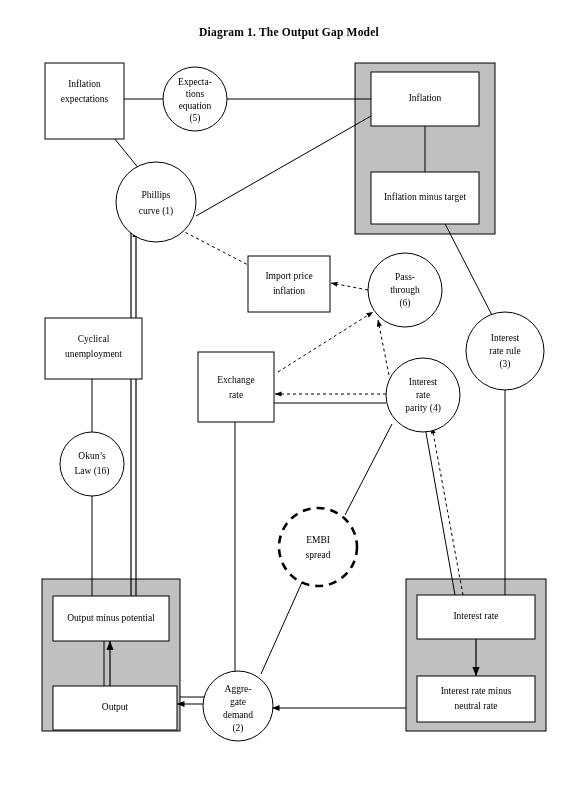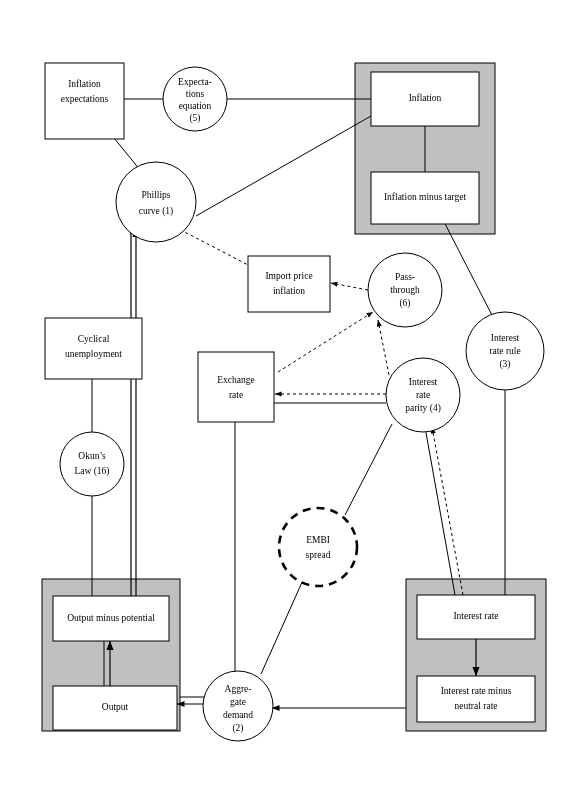--- a/index.html
+++ b/index.html
@@ -76,20 +76,21 @@
     stroke: #000;
     stroke-width: 1.2;
     fill: none;
   }
 </style>
 </head>
 <body>
 
 <div id="page">
 
+  <div id="title">Diagram 1. The Output Gap Model</div>
 
   <svg class="diagram" viewBox="0 0 578 796">
     <defs>
       <marker id="arrow" markerWidth="9" markerHeight="9" refX="7.5" refY="3" orient="auto" markerUnits="strokeWidth">
         <path d="M0,0 L7.5,3 L0,6 z" fill="#000"></path>
       </marker>
       <marker id="arrow-sm" markerWidth="8" markerHeight="8" refX="6.5" refY="2.6" orient="auto" markerUnits="strokeWidth">
         <path d="M0,0 L6.5,2.6 L0,5.2 z" fill="#000"></path>
       </marker>
     </defs>

